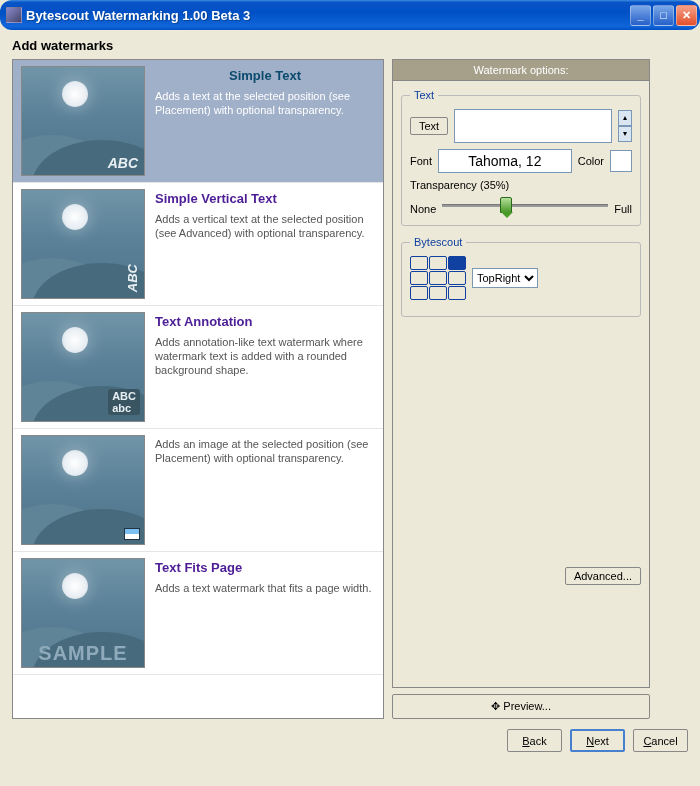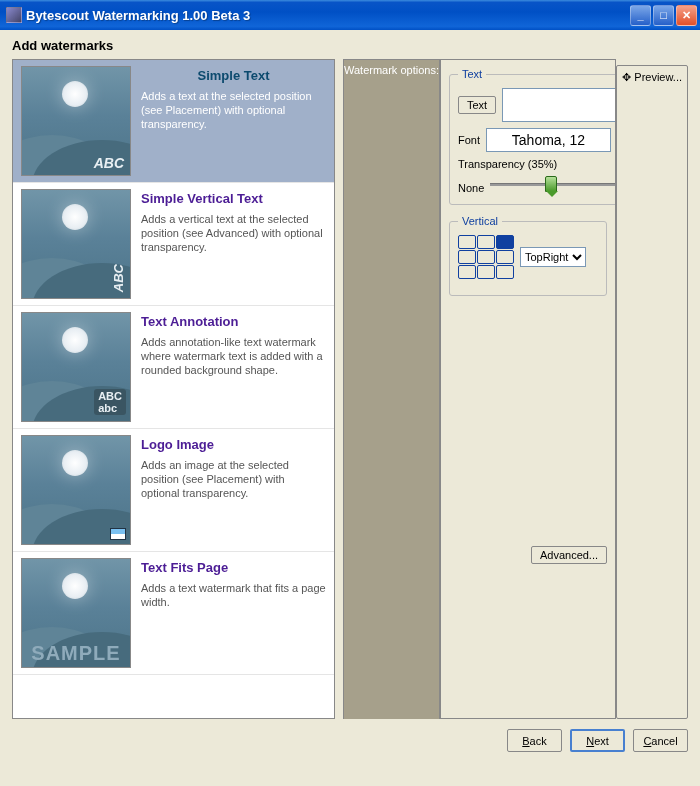--- a/index.html
+++ b/index.html
@@ -1,34 +1,34 @@
 <!DOCTYPE html>
 <html><head>
 <meta charset="utf-8">
 <style>
 * { box-sizing: border-box; margin: 0; padding: 0; font-family: Tahoma, sans-serif; font-size: 11px; }
 body { background: #ece9d8; width: 700px; height: 786px; overflow: hidden; }
 
-.titlebar { height: 30px; background: linear-gradient(to bottom, #3c8cde 0%, #0854c7 8%, #0050c5 40%, #1065d8 88%, #0050c5 100%); display: flex; align-items: center; padding: 0 3px 0 6px; color: white; }
+.titlebar { height: 30px; background: linear-gradient(to bottom, #3c8cde 0%, #0854c7 8%, #0050c5 40%, #1065d8 88%, #0050c5 100%); display: flex; align-items: center; padding: 0 3px 0 6px; color: white; border-radius: 12px; }
 .titlebar .appicon { width: 16px; height: 16px; background: linear-gradient(135deg,#88c,#446); border:1px solid #fff3; margin-right: 4px; }
 .titlebar .title { flex: 1; font-weight: bold; font-size: 13px; text-shadow: 1px 1px 1px rgba(0,0,0,.3); }
 .winbtn { width: 21px; height: 21px; margin-left: 2px; border-radius: 3px; border: 1px solid #fff5; display: flex; align-items: center; justify-content: center; font-weight: bold; color: white; font-size: 11px; }
 .winbtn.min, .winbtn.max { background: linear-gradient(to bottom,#7ba7e8,#2560c9); }
 .winbtn.close { background: linear-gradient(to bottom,#f5a089,#e2502a); }
 
 .content { padding: 8px 12px 0 12px; }
 .heading { font-weight: bold; font-size: 13px; color: #000; margin-bottom: 6px; }
 
 .main { display: flex; gap: 8px; }
 .leftpanel { width: 372px; height: 660px; border: 1px solid #888; background: #fff; overflow-y: auto; }
-.rightpanel { width: 345px; display: flex; flex-direction: row; }
+.rightpanel { width: 258px; display: flex; flex-direction: column; }
 
 .wm-item { display: flex; border-bottom: 1px solid #e5e5e5; padding: 6px 8px; gap: 10px; }
 .wm-item.selected { background: #a0b0c9; }
-.wm-thumb { width: 110px; height: 110px; flex-shrink: 0; position: relative; background: linear-gradient(to bottom,#7195a8 0%,#5a8198 45%,#4d7489 100%); border: 1px solid #888; overflow: hidden; }
+.wm-thumb { width: 124px; height: 110px; flex-shrink: 0; position: relative; background: linear-gradient(to bottom,#7195a8 0%,#5a8198 45%,#4d7489 100%); border: 1px solid #888; overflow: hidden; }
 .wm-thumb .sun { position:absolute; width:26px; height:26px; background: radial-gradient(circle,#fff,#e8eef3 60%,#b8c8d0 100%); border-radius:50%; top:14px; left:40px; box-shadow:0 0 18px rgba(255,255,255,.4);}
 .wm-thumb .hills { position:absolute; bottom:0; left:-10px; right:-10px; height:55px; }
 .wm-thumb .hills::before, .wm-thumb .hills::after { content:""; position:absolute; border-radius:50%; }
 .wm-thumb .hills::before { width:120px; height:80px; background:#5f8497; bottom:-40px; left:-20px; }
 .wm-thumb .hills::after { width:140px; height:90px; background:#476b7d; bottom:-55px; left:20px; }
 .wm-label { position:absolute; color:#e8eff3; font-weight:bold; font-style:italic; font-size:14px; }
 .wm-label.br { bottom:4px; right:6px; }
 .wm-label.vert { bottom:6px; right:4px; writing-mode: vertical-rl; transform: rotate(180deg); font-size:13px; }
 .wm-label.anno { bottom:6px; right:4px; font-style:normal; font-weight:bold; background:#3a5562; padding:1px 4px; border-radius:3px; font-size:11px; line-height:12px; text-align:left;}
 .wm-label.logo { bottom:4px; right:4px; width:16px; height:12px; background:linear-gradient(to bottom,#7ac0f0 50%,#fff 50%); border:1px solid #234; font-size:0;}
@@ -118,21 +118,20 @@
         </div>
       </div>
 
       <div class="wm-item">
         <div class="wm-thumb">
           <div class="sun"></div>
             <div class="hills"></div>
           <div class="wm-label logo"></div>
         </div>
         <div class="wm-text">
-          <div class="wm-title">Logo Image</div>
           <div class="wm-desc">Adds an image at the selected position (see Placement) with optional transparency.</div>
         </div>
       </div>
 
       <div class="wm-item">
         <div class="wm-thumb">
           <div class="sun"></div>
             <div class="hills"></div>
           <div class="wm-label sample">SAMPLE</div>
         </div>
@@ -168,21 +167,21 @@
           <div class="slider-row">
             <span>None</span>
             <div class="slider-track">
               <div class="slider-thumb" style="left:35%"></div>
             </div>
             <span>Full</span>
           </div>
         </fieldset>
 
         <fieldset>
-          <legend>Vertical</legend>
+          <legend>Bytescout</legend>
           <div class="row">
             <div class="grid3">
               <div></div>
                 <div></div>
                 <div class="sel"></div>
               <div></div>
                 <div></div>
                 <div></div>
               <div></div>
                 <div></div>

